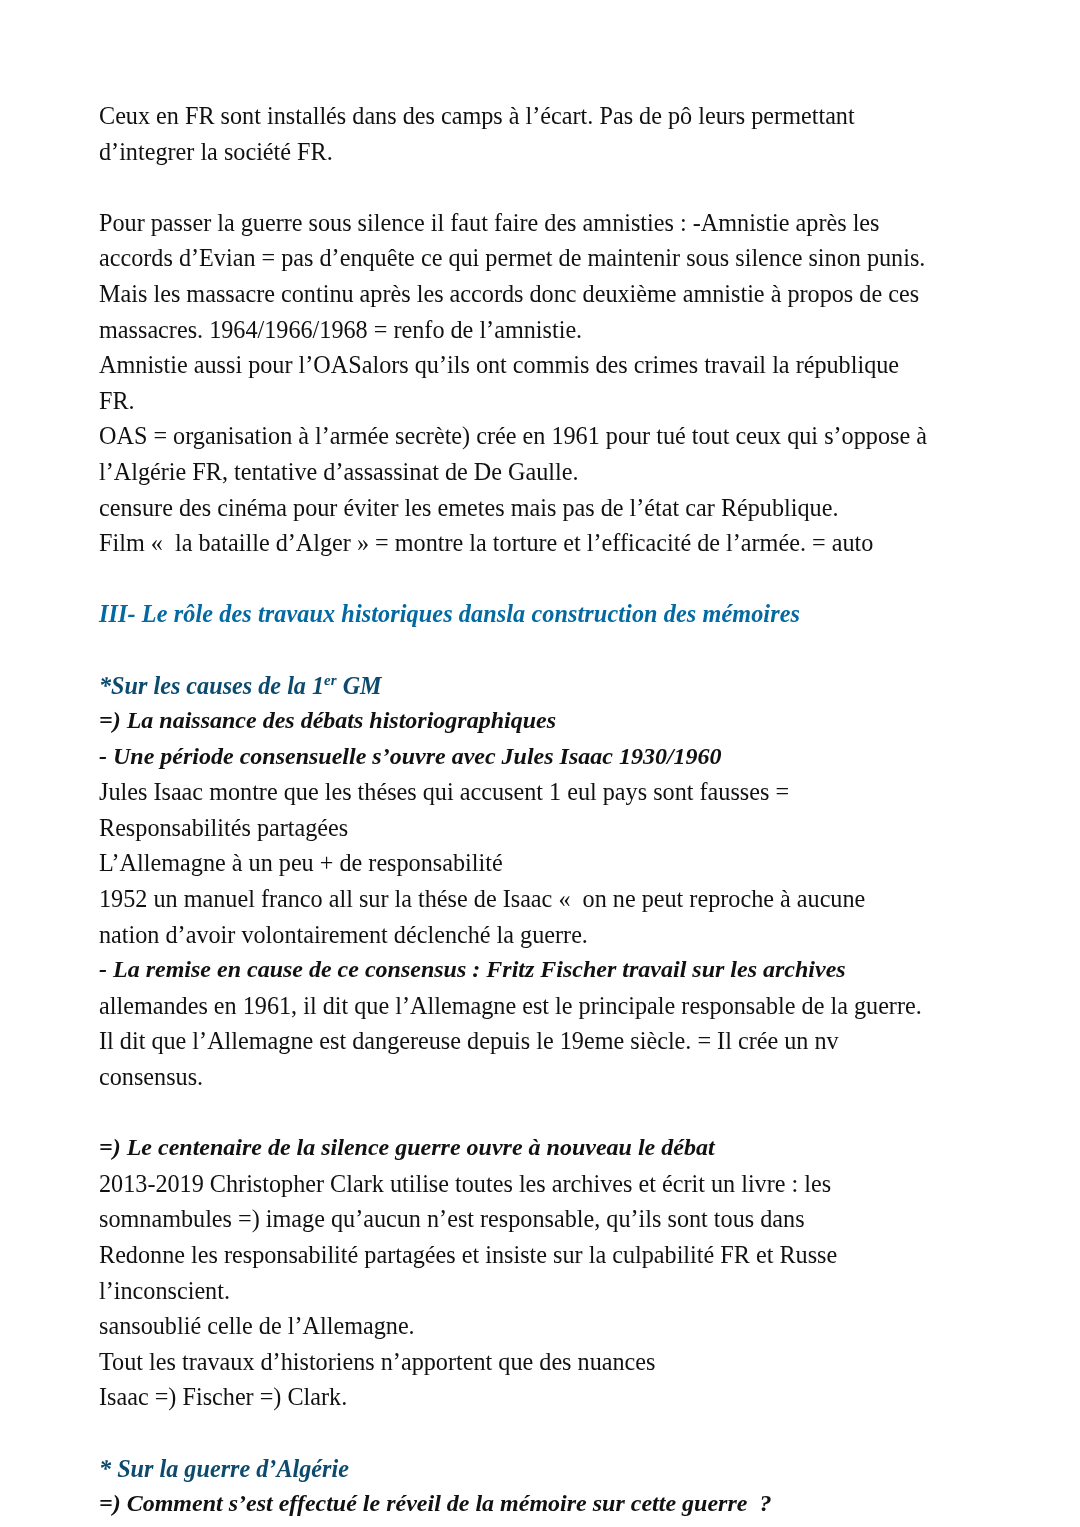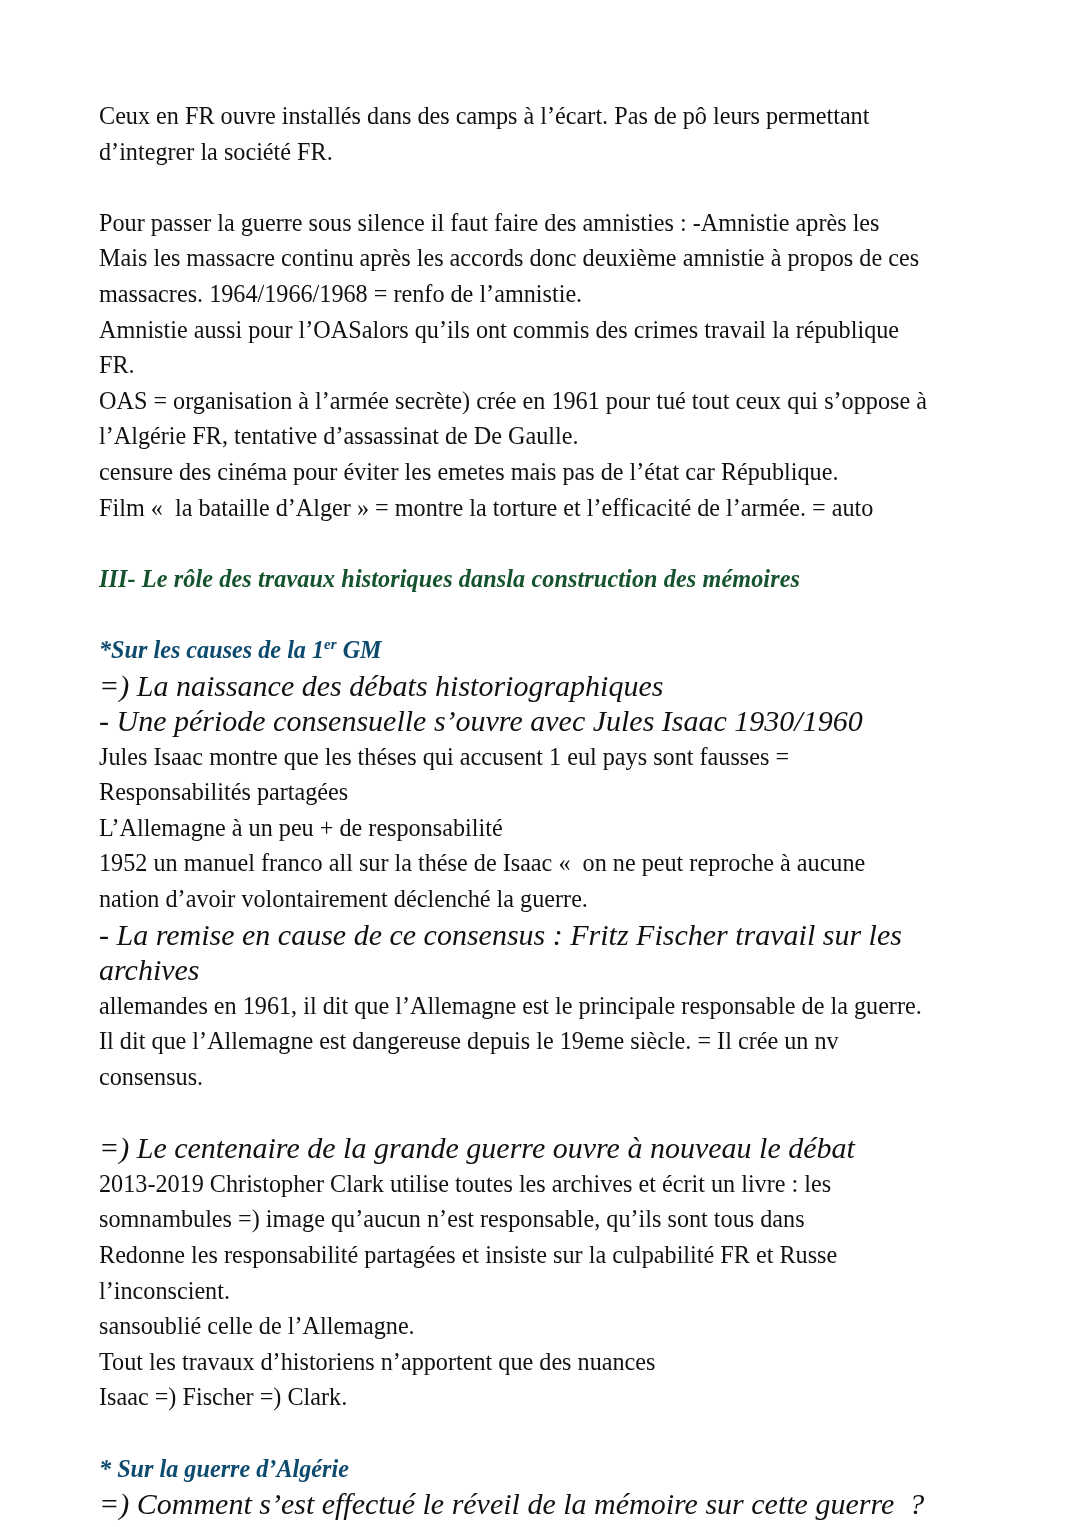--- a/index.html
+++ b/index.html
@@ -36,67 +36,68 @@
   .line {
     margin: 0;
     padding: 0;
     white-space: pre-wrap;
   }
   
   .gap-line {
     height: 35.6px;
   }
   .heading-red {
-    color: #14532d;
+    color: #0369a1;
     font-weight: bold;
     font-style: italic;
     font-size: 24.2px;
     line-height: 35.6px;
     letter-spacing: 0.1px;
   }
   .subhead-red {
     color: #0c4a6e;
     font-weight: bold;
     font-style: italic;
     font-size: 24.2px;
     line-height: 35.6px;
   }
   .subhead-black {
     color: #111111;
-    font-weight: normal;
+    font-weight: bold;
     font-style: italic;
-    font-size: 30px;
+    font-size: 24px;
     line-height: 35.6px;
   }
   .body-line {
     color: #111111;
     font-weight: normal;
     font-style: normal;
   }
   sup {
     font-size: 0.62em;
     vertical-align: super;
     line-height: 0;
   }
 </style>
 </head>
 <body>
 
 <div id="page">
   <div class="doc">
 
     <div class="block">
-      <p class="line body-line">Ceux en FR ouvre installés dans des camps à l’écart. Pas de pô leurs permettant</p>
+      <p class="line body-line">Ceux en FR sont installés dans des camps à l’écart. Pas de pô leurs permettant</p>
       <p class="line body-line">d’integrer la société FR.</p>
     </div>
 
     <div class="gap-line"></div>
 
     <div class="block">
       <p class="line body-line">Pour passer la guerre sous silence il faut faire des amnisties : -Amnistie après les</p>
+      <p class="line body-line">accords d’Evian = pas d’enquête ce qui permet de maintenir sous silence sinon punis.</p>
       <p class="line body-line">Mais les massacre continu après les accords donc deuxième amnistie à propos de ces</p>
       <p class="line body-line">massacres. 1964/1966/1968 = renfo de l’amnistie.</p>
       <p class="line body-line">Amnistie aussi pour l’OASalors qu’ils ont commis des crimes travail la république</p>
       <p class="line body-line">FR.</p>
       <p class="line body-line">OAS = organisation à l’armée secrète) crée en 1961 pour tué tout ceux qui s’oppose à</p>
       <p class="line body-line">l’Algérie FR, tentative d’assassinat de De Gaulle.</p>
       <p class="line body-line">censure des cinéma pour éviter les emetes mais pas de l’état car République.</p>
       <p class="line body-line">Film «  la bataille d’Alger » = montre la torture et l’efficacité de l’armée. = auto</p>
     </div>
 
@@ -122,21 +123,21 @@
     <p class="line subhead-black">- La remise en cause de ce consensus : Fritz Fischer travail sur les archives</p>
 
     <div class="block">
       <p class="line body-line">allemandes en 1961, il dit que l’Allemagne est le principale responsable de la guerre.</p>
       <p class="line body-line">Il dit que l’Allemagne est dangereuse depuis le 19eme siècle. = Il crée un nv</p>
       <p class="line body-line">consensus.</p>
     </div>
 
     <div class="gap-line"></div>
 
-    <p class="line subhead-black">=) Le centenaire de la grande guerre ouvre à nouveau le débat</p>
+    <p class="line subhead-black">=) Le centenaire de la silence guerre ouvre à nouveau le débat</p>
 
     <div class="block">
       <p class="line body-line">2013-2019 Christopher Clark utilise toutes les archives et écrit un livre : les</p>
       <p class="line body-line">somnambules =) image qu’aucun n’est responsable, qu’ils sont tous dans</p>
       <p class="line body-line">Redonne les responsabilité partagées et insiste sur la culpabilité FR et Russe</p>
       <p class="line body-line">l’inconscient.</p>
       <p class="line body-line">sansoublié celle de l’Allemagne.</p>
       <p class="line body-line">Tout les travaux d’historiens n’apportent que des nuances</p>
       <p class="line body-line">Isaac =) Fischer =) Clark.</p>
     </div>

